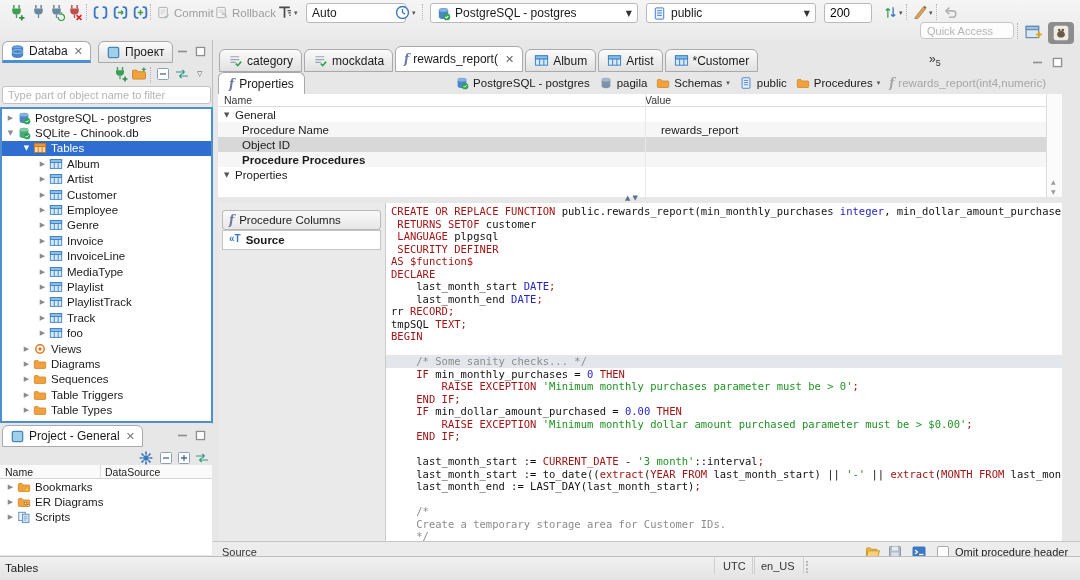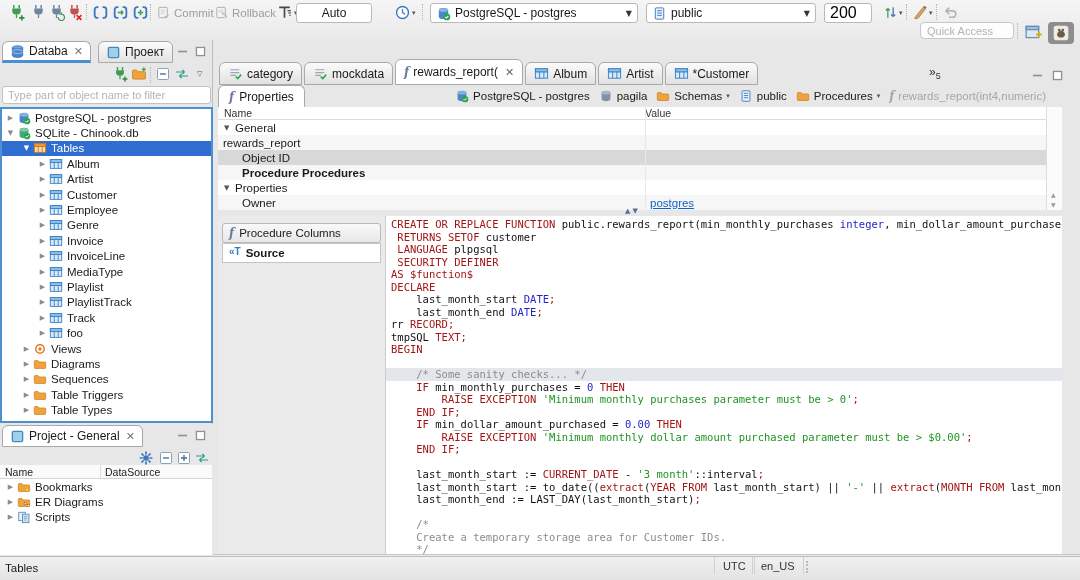--- a/index.html
+++ b/index.html
@@ -9,21 +9,21 @@
 
 .toolbar{position:absolute;left:0;top:0;width:1080px;height:40px;background:linear-gradient(#f5f5f5,#eaeaea)}
 .tbi{position:absolute;top:4px;width:17px;height:17px;cursor:default}
 .tbsep{position:absolute;top:4px;width:1px;height:16px;border-left:1px dotted #b5b5b5}
 .tbtn{position:absolute;top:3px;height:19px;display:flex;align-items:center;gap:3px;color:#9d9d9d;font-size:11.5px}
 .tbtn .ic{width:15px;height:15px}
 .caret{position:absolute;top:9px;font-size:7px;color:#555;font-family:"DejaVu Sans",sans-serif}
 .combo{position:absolute;top:3px;height:20px;background:#fff;border:1px solid #b9b9b9;border-radius:3px;display:flex;align-items:center;gap:4px;padding:0 5px;font-size:12px}
 .combo .ci{width:15px;height:15px;flex:none}
 .combo .dd{margin-left:auto;font-size:8px;color:#333;font-family:"DejaVu Sans",sans-serif}
-.fetch{position:absolute;top:3px;height:20px;width:48px;border:1px solid #b9b9b9;border-radius:3px;background:#fff;font-size:16px;padding:0 5px;font-family:"Liberation Sans",sans-serif}
+.fetch{position:absolute;top:3px;height:20px;width:48px;border:1px solid #b9b9b9;border-radius:3px;background:#fff;font-size:12px;padding:0 5px;font-family:"Liberation Sans",sans-serif}
 .qa{position:absolute;left:920px;top:22px;width:94px;height:17px;border:1px solid #c6c6c6;border-radius:4px;background:#fdfdfd;font-size:11px;padding:0 6px;font-family:"Liberation Sans",sans-serif}
 input::placeholder{color:#b4b4b4}
 .persp{position:absolute;top:22px;width:22px;height:20px}
 .persp.on{background:#8d8d8d;border-radius:4px;padding:2px;width:26px;height:22px}
 
 .ptabs{position:absolute;left:0;right:0;top:0;height:23px}
 .ptab{position:absolute;top:1px;height:22px;display:flex;align-items:center;gap:4px;padding:0 7px;border:1px solid #a9a9a9;border-radius:6px 6px 0 0;background:linear-gradient(#fbfbfb,#e3e3e3);font-size:12px;white-space:nowrap}
 .ptab.act{background:#fff;border-bottom:3px solid #4a8fd3}
 .ptab .ic{width:15px;height:15px}
 .ptab .x{color:#777;font-size:11px;margin-left:2px}
@@ -38,21 +38,21 @@
 .trow.sel{background:#2f6dd0;color:#fff}
 .tw{width:13px;flex:none;text-align:center;font-size:7px;color:#8c8c8c;font-family:"DejaVu Sans",sans-serif}
 .trow.sel .tw{color:#fff}
 .tic{width:14px;height:14px;flex:none;margin-right:4px}
 
 .projpanel{position:absolute;left:0;top:384px;width:213px;height:132px;background:#e7e7e7}
 .phead{position:absolute;left:0;right:1px;top:41px;height:14px;background:#fafafa;border-bottom:1px solid #d4d4d4;font-size:10.5px;color:#222}
 .phead span{position:absolute;top:1px}
 .projtree{position:absolute;left:0;top:55px;right:1px;bottom:1px;background:#fff}
 
-.main{position:absolute;left:213px;top:57px;width:867px;height:517px}
+.main{position:absolute;left:213px;top:44px;width:867px;height:517px}
 .etabs{position:absolute;left:6px;top:2px;right:0;height:26px;display:flex;align-items:flex-end;gap:2px}
 .etab{height:23px;display:flex;align-items:center;gap:4px;padding:0 8px;border:1px solid #a9a9a9;border-radius:6px 6px 0 0;background:linear-gradient(#fbfbfb,#e1e1e1);font-size:12px;white-space:nowrap}
 .etab.act{height:26px;background:#fff}
 .eic{width:15px;height:15px;flex:none}
 .ex{color:#666;font-size:11px;margin-left:3px}
 .eovf{font-size:12px;color:#333;padding:0 4px 4px 6px}
 .eovf sub{font-size:9px}
 .fic{font-family:"DejaVu Serif",serif;font-style:italic;font-weight:bold;color:#6b7a9e;font-size:12px;width:auto!important;line-height:14px;text-align:center}
 .proprow{position:absolute;left:0;top:28px;right:0;height:22px}
 .vtab{position:absolute;left:5px;top:0;height:22px;display:flex;align-items:center;gap:5px;padding:0 10px;border:1px solid #a9a9a9;border-bottom:none;border-radius:6px 6px 0 0;background:#fff;font-size:12px}
@@ -66,21 +66,21 @@
 .ghead{height:13px;display:flex;border-bottom:1px solid #dcdcdc;font-size:10.5px;color:#333}
 .ghead .h1{width:427px;padding-left:6px}
 .gcol{position:absolute;left:427px;top:0;bottom:0;border-left:1px solid #e8e8e8}
 .grow{display:flex;height:15px;align-items:center;font-size:11.5px}
 .grow.alt{background:#f6f6f6}
 .grow.sel{background:#d8d8d8}
 .gname{width:427px;padding-left:6px;display:flex;align-items:center;white-space:nowrap}
 .gname .gt{width:11px;font-size:7px;color:#555;font-family:"DejaVu Sans",sans-serif}
 .gname.child{padding-left:24px}
 .gname.bold{font-weight:bold}
-.gval{flex:1;padding-left:5px;white-space:nowrap}
+.gval{flex:1;padding-left:16px;white-space:nowrap}
 .gval.link{color:#0f62c8;text-decoration:underline}
 .gscroll{position:absolute;right:0;top:0;bottom:0;width:16px;background:#fbfbfb;border-left:1px solid #dcdcdc}
 .gscroll .ar{position:absolute;left:4px;font-size:6px;color:#9a9a9a;font-family:"DejaVu Sans",sans-serif}
 
 .sash{position:absolute;left:5px;top:153px;width:844px;height:6px}
 .sash .sg{position:absolute;left:407px;top:-3px;font-size:7px;color:#5c6e92;letter-spacing:2px;font-family:"DejaVu Sans",sans-serif}
 
 .lower{position:absolute;left:0;top:159px;right:0;height:338px}
 .subcol{position:absolute;left:5px;top:0;width:167px;bottom:0;background:#eaeaea}
 .stab{position:absolute;left:4px;right:4px;height:20px;border:1px solid #b9b9b9;border-radius:3px;background:linear-gradient(#f9f9f9,#e7e7e7);display:flex;align-items:center;gap:5px;padding:0 6px;font-size:11.5px}
@@ -181,21 +181,21 @@
         </span>
         <span>Rollback</span>
       </span>
     <span class="tbi" style="left:276px" data-icon="tx-filter">
         <svg viewBox="0 0 16 16" xmlns="http://www.w3.org/2000/svg">
           <path d="M3 3.2h10M8 3.2V13" stroke="#4a4a4a" stroke-width="1.6"></path>
           <path d="M10.8 6.2h3.2M11.6 8.4h2.4M12.4 10.6h1.6" stroke="#4a4a4a" stroke-width="1.1"></path>
         </svg>
       </span>
     <span class="caret" style="left:294px">▾</span>
-    <div class="combo" style="left:296px;width:76px;justify-content:center">
+    <div class="combo" style="left:306px;width:100px;">
         <span>Auto</span>
       </div>
     <span class="tbi" style="left:394px" data-icon="clock">
         <svg viewBox="0 0 16 16" xmlns="http://www.w3.org/2000/svg">
           <circle cx="8" cy="8" r="5.6" fill="#fff" stroke="#3c77c2" stroke-width="1.3"></circle>
           <path d="M8 4.8V8l2.3 1.5" stroke="#3c77c2" stroke-width="1.2" fill="none"></path>
         </svg>
       </span>
     <span class="caret" style="left:412px">▾</span>
     <span class="tbsep" style="left:422px"></span>
@@ -766,45 +766,42 @@
       </div>
       <div id="grid-rows">
           <div class="grow">
             <span class="gname">
               <span class="gt">▼</span>
               <span>General</span>
             </span>
             <span class="gval"></span>
           </div>
           <div class="grow alt">
+            <span class="gname child">
+              <span>Procedure Name</span>
+            </span>
             <span class="gval">rewards_report</span>
           </div>
           <div class="grow sel">
             <span class="gname child">
               <span>Object ID</span>
             </span>
           </div>
           <div class="grow alt">
             <span class="gname child bold">
               <span>Procedure Procedures</span>
             </span>
             <span class="gval"></span>
           </div>
           <div class="grow">
             <span class="gname">
               <span class="gt">▼</span>
               <span>Properties</span>
             </span>
             <span class="gval"></span>
-          </div>
-          <div class="grow alt">
-            <span class="gname child">
-              <span>Owner</span>
-            </span>
-            <span class="gval link">postgres</span>
           </div>
         </div>
       <div class="gcol"></div>
       <div class="gscroll">
         <span class="ar" style="bottom:12px">▲</span>
         <span class="ar" style="bottom:2px">▼</span>
       </div>
     </div>
 
     <div class="sash">

